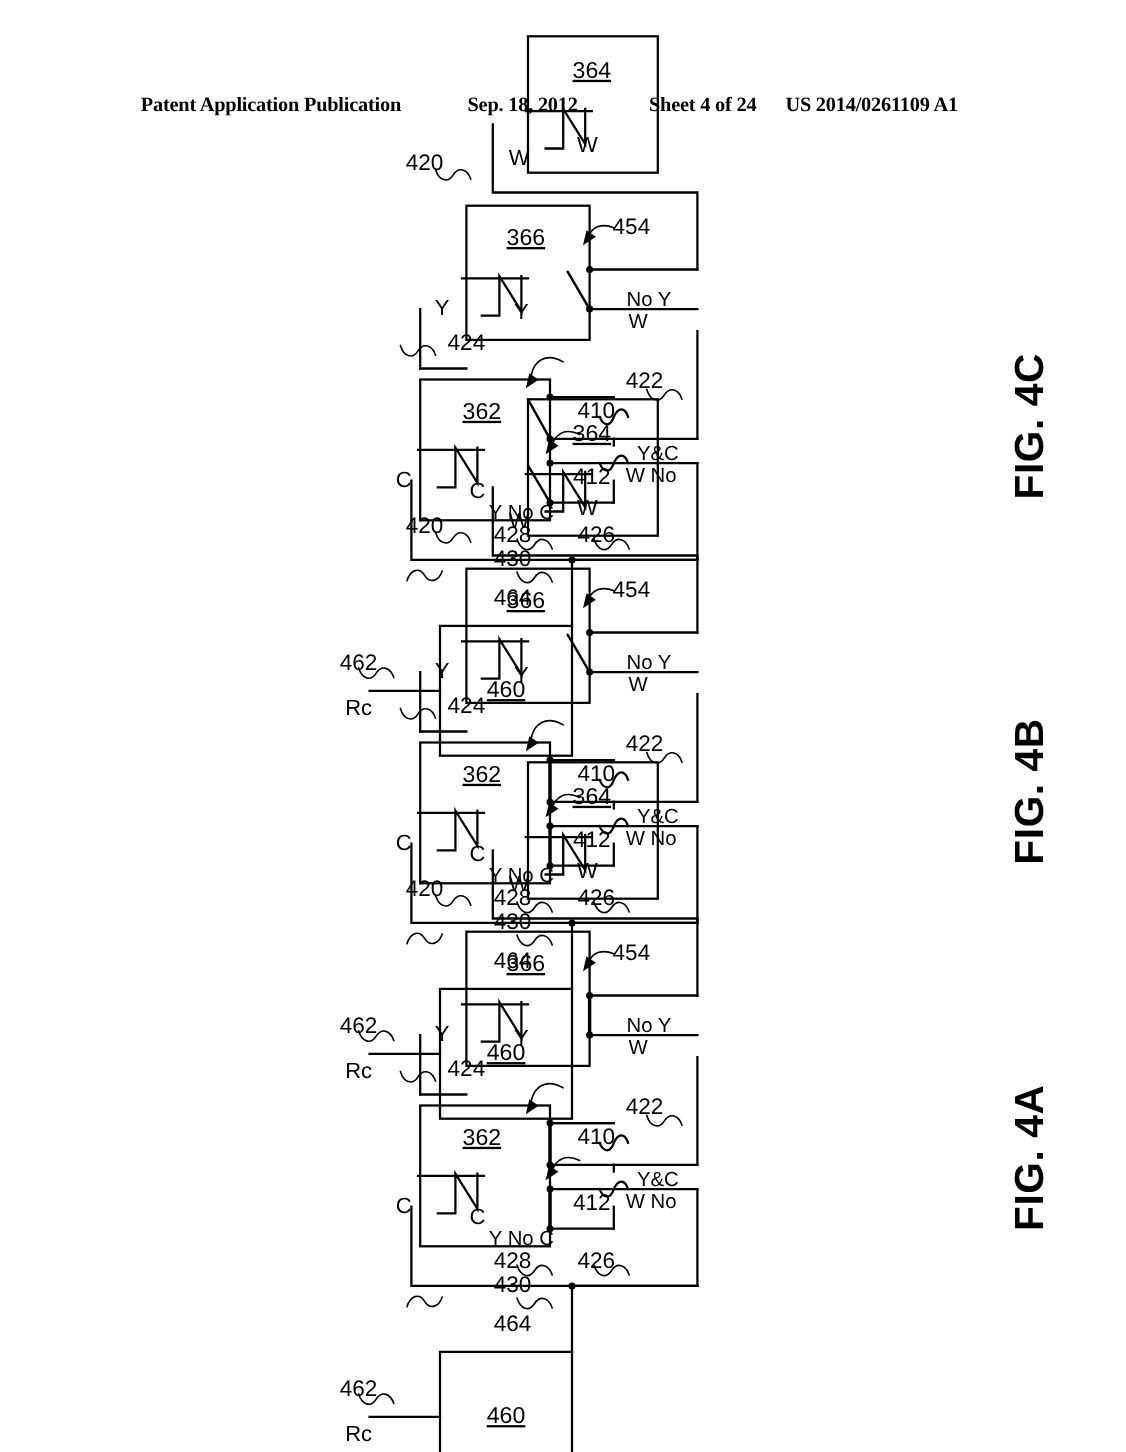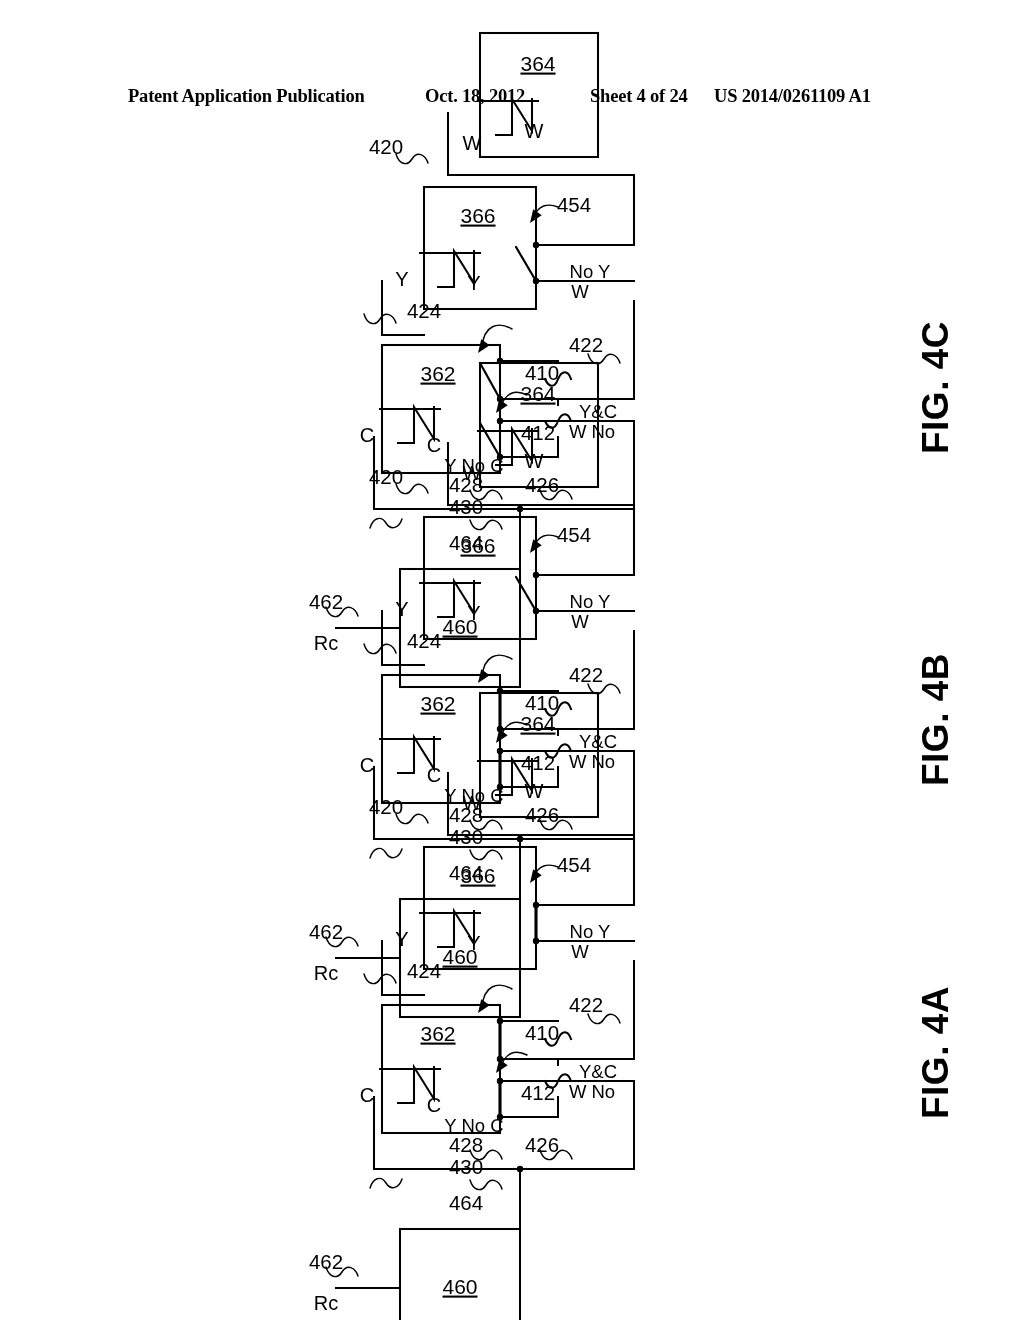--- a/index.html
+++ b/index.html
@@ -133,21 +133,21 @@
   svg.schematic text.refnum { font-size: 20.5px; }
   svg.schematic text.boxnum { font-size: 21px; text-decoration: underline; }
   svg.schematic text.termlabel { font-size: 20px; }
   svg.schematic text.small { font-size: 18.5px; }
 </style>
 </head>
 <body>
 
 <div id="page-header">
   <span class="hdr-pub">Patent Application Publication</span>
-  <span class="hdr-date">Oct. 18, 2012</span>
+  <span class="hdr-date">Sep. 18, 2012</span>
   <span class="hdr-sheet">Sheet 4 of 24</span>
   <span class="hdr-num">US 2014/0261109 A1</span>
 </div>
 
 <div id="drawing-stage">
 
   <div class="figure-band fig-4c">
     <div class="rot-wrap">
       <div class="rot-canvas">
         <svg class="schematic" viewBox="0 0 700 300">

